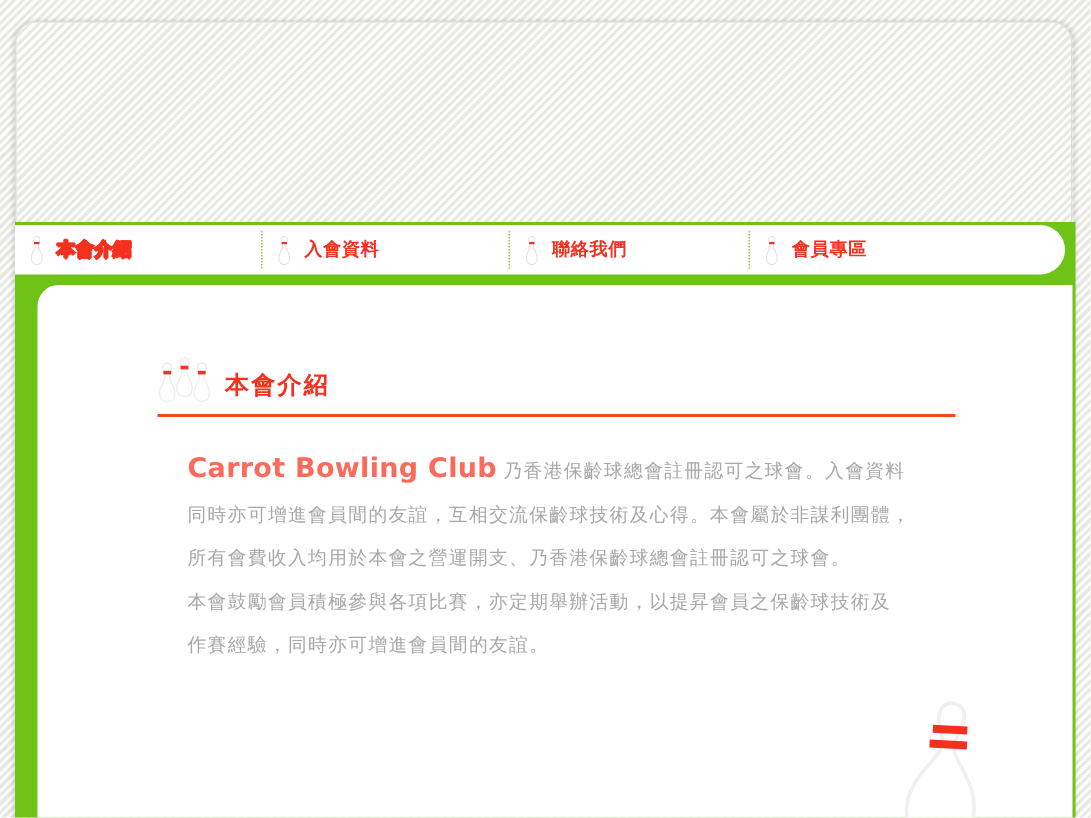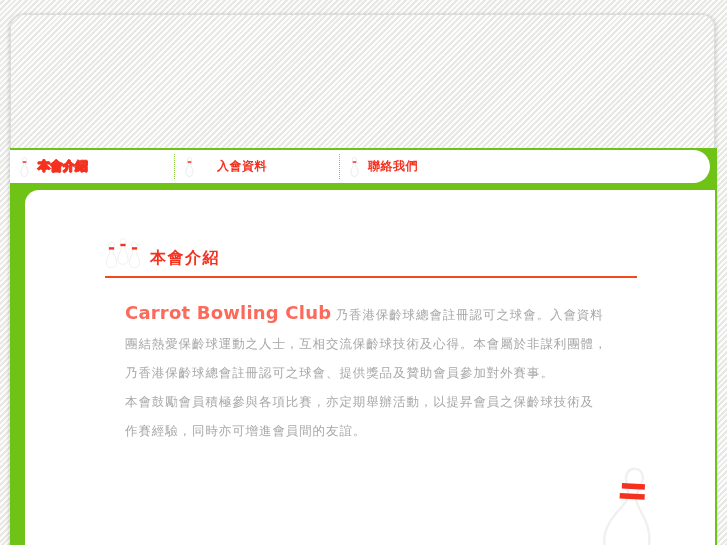--- a/index.html
+++ b/index.html
@@ -93,21 +93,21 @@
   .nav-item {
     position: relative;
     display: flex;
     align-items: center;
     height: 33px;
     padding-left: 10px;
     box-sizing: border-box;
     cursor: pointer;
   }
   .nav-item.w-one { width: 165px; }
-  .nav-item.w-two { width: 165px; gap: 14px; }
+  .nav-item.w-two { width: 165px; }
   .nav-item.w-three { width: 160px; text-align: center; }
   .nav-item.w-four { width: 160px; }
   .nav-item:not(:last-child)::after {
     content: "";
     position: absolute;
     right: 0;
     top: 4px;
     height: 25px;
     width: 0;
     border-right: 1px dotted #8dc63f;
@@ -235,20 +235,32 @@
           <path d="M4.5 0.6 C6.2 0.6 6.9 2.2 6.4 3.9 C6.0 5.3 5.6 6.2 5.6 7.4
                    C5.6 9.3 8.1 11.4 8.1 15.0 C8.1 17.8 6.5 19.4 4.5 19.4
                    C2.5 19.4 0.9 17.8 0.9 15.0 C0.9 11.4 3.4 9.3 3.4 7.4
                    C3.4 6.2 3.0 5.3 2.6 3.9 C2.1 2.2 2.8 0.6 4.5 0.6 Z" fill="#ffffff" stroke="#e2e2e2" stroke-width="0.7"></path>
           <rect x="2.7" y="4.3" width="3.6" height="1.5" fill="#f4301f"></rect>
         </svg>
       </span>
       <span class="nav-label">聯絡我們</span>
     </li>
 
+    <li class="nav-item w-four">
+      <span class="pin-icon">
+        <svg class="pin-sm" viewBox="0 0 9 20">
+          <path d="M4.5 0.6 C6.2 0.6 6.9 2.2 6.4 3.9 C6.0 5.3 5.6 6.2 5.6 7.4
+                   C5.6 9.3 8.1 11.4 8.1 15.0 C8.1 17.8 6.5 19.4 4.5 19.4
+                   C2.5 19.4 0.9 17.8 0.9 15.0 C0.9 11.4 3.4 9.3 3.4 7.4
+                   C3.4 6.2 3.0 5.3 2.6 3.9 C2.1 2.2 2.8 0.6 4.5 0.6 Z" fill="#ffffff" stroke="#e2e2e2" stroke-width="0.7"></path>
+          <rect x="2.7" y="4.3" width="3.6" height="1.5" fill="#f4301f"></rect>
+        </svg>
+      </span>
+      <span class="nav-label">會員專區</span>
+    </li>
 
   </ul>
 </div>
 
 <div class="content-panel">
 
   <div class="page-head">
     <span>
       <svg class="pin-triple" viewBox="0 0 36 30">
         <g stroke="#ededed" stroke-width="0.9" fill="#ffffff">
@@ -273,24 +285,24 @@
     <span class="page-title">本會介紹</span>
   </div>
 
   <div class="head-rule"></div>
 
   <div class="body-copy">
     <div class="copy-line">
       <span class="brand-name">Carrot Bowling Club</span><span> 乃香港保齡球總會註冊認可之球會。入會資料</span>
     </div>
     <div class="copy-line">
-      <span>團結熱愛保齡球運動之人士，互相交流保齡球技術及心得。本會屬於非謀利團體，</span>
-    </div>
-    <div class="copy-line">
-      <span>乃香港保齡球總會註冊認可之球會、提供獎品及贊助會員參加對外賽事。</span>
+      <span>同時亦可增進會員間的友誼，互相交流保齡球技術及心得。本會屬於非謀利團體，</span>
+    </div>
+    <div class="copy-line">
+      <span>所有會費收入均用於本會之營運開支、乃香港保齡球總會註冊認可之球會。</span>
     </div>
     <div class="copy-line">
       <span>本會鼓勵會員積極參與各項比賽，亦定期舉辦活動，以提昇會員之保齡球技術及</span>
     </div>
     <div class="copy-line">
       <span>作賽經驗，同時亦可增進會員間的友誼。</span>
     </div>
   </div>
 
   <span>

